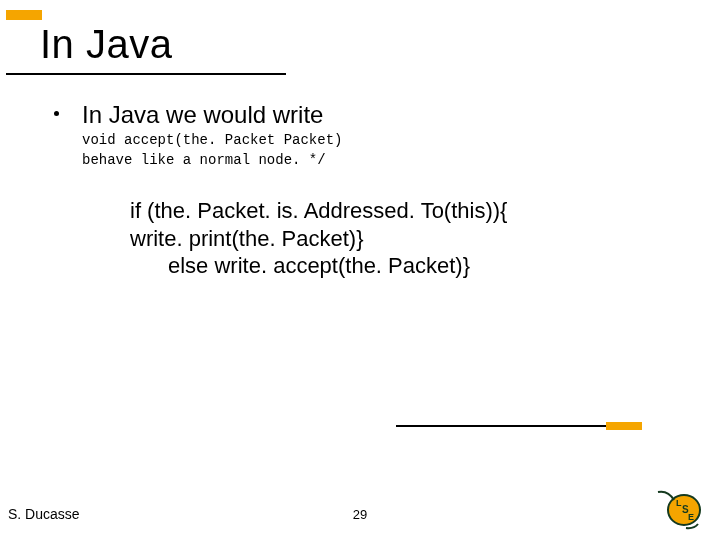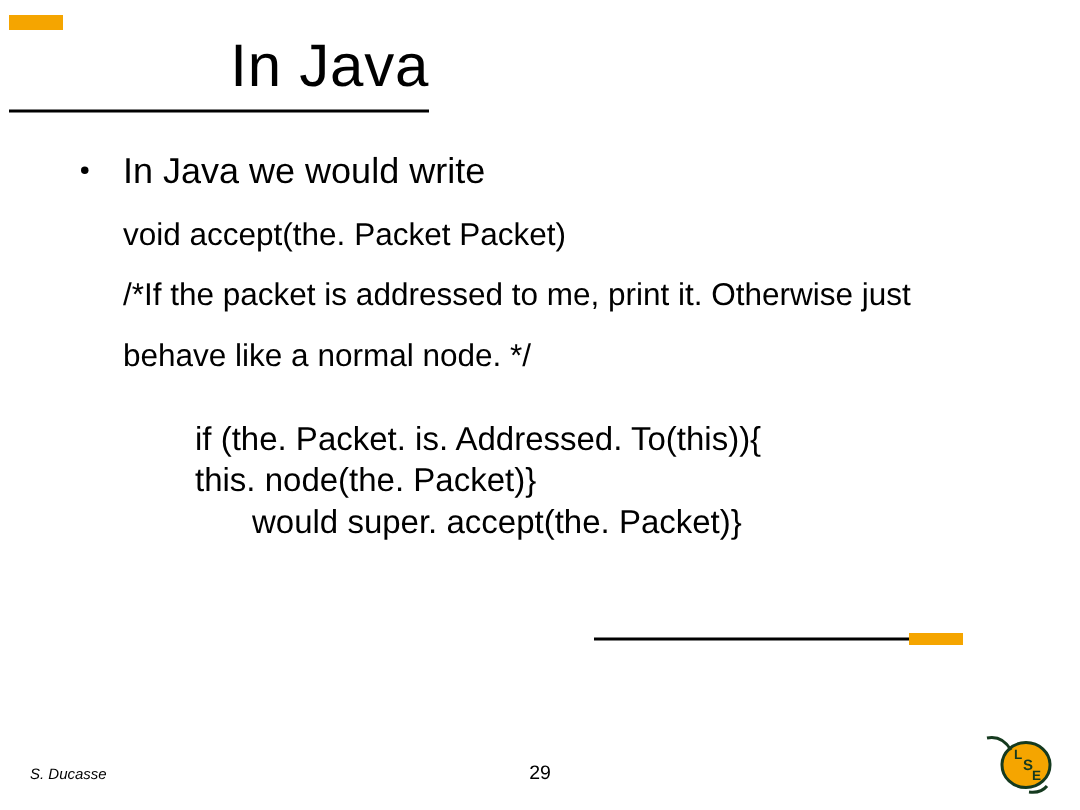--- a/index.html
+++ b/index.html
@@ -1,33 +1,33 @@
 <!DOCTYPE html>
 <html><head>
 <meta charset="utf-8">
 <style>
   * { margin: 0; padding: 0; box-sizing: border-box; }
   html, body { width: 720px; height: 540px; font-family: Arial, Helvetica, sans-serif; background: #fff; color: #000; }
   .slide { position: relative; width: 720px; height: 540px; }
-  .title-wrap { position: absolute; top: 10px; left: 0; text-align: right; }
+  .title-wrap { position: absolute; top: 10px; left: 0; }
   .accent-bar-top { width: 36px; height: 10px; background: #f5a500; margin-bottom: 2px; margin-left: 6px; }
   .title { font-size: 40px; font-weight: 400; padding: 0 0 6px 40px; letter-spacing: 0.5px; }
   .title-under-wrap { display: flex; align-items: center; }
   .title-underline-dark { height: 2px; background: #000; width: 280px; margin-left: 6px; }
   .body { position: absolute; top: 100px; left: 48px; right: 28px; font-size: 20.5px; line-height: 1.25; }
   .bullet-row { position: relative; padding-left: 34px; }
   .bullet-dot { position: absolute; left: 6px; top: 11px; width: 5px; height: 5px; background: #000; border-radius: 50%; }
   .bullet-text { font-size: 24px; }
-  .sub { padding-left: 34px; margin-top: 14px; font-size: 21px; }
+  .sub { padding-left: 34px; margin-top: 2px; font-size: 14px; font-family: Liberation Mono, monospace; }
   .code-block { margin-top: 28px; padding-left: 82px; font-size: 22px; line-height: 1.25; }
   .code-indent { padding-left: 38px; }
   .bottom-rule { position: absolute; right: 78px; bottom: 110px; display: flex; align-items: center; }
   .bottom-rule .bar { width: 36px; height: 8px; background: #f5a500; }
   .bottom-rule .line { width: 210px; height: 2px; background: #000; }
-  .footer-author { position: absolute; left: 20px; bottom: 18px; font-size: 10px; font-style: italic; }
+  .footer-author { position: absolute; left: 8px; bottom: 18px; font-size: 14px; }
   .footer-page { position: absolute; left: 50%; transform: translateX(-50%); bottom: 18px; font-size: 13px; }
   .logo { position: absolute; right: 14px; bottom: 10px; width: 52px; height: 42px; }
 </style>
 </head>
 <body>
 
 <div class="slide">
 
   <div class="title-wrap">
     <div class="accent-bar-top"></div>
@@ -36,27 +36,26 @@
       <div class="title-underline-dark"></div>
     </div>
   </div>
 
   <div class="body">
     <div class="bullet-row">
       <div class="bullet-dot"></div>
       <div class="bullet-text">In Java we would write</div>
     </div>
     <div class="sub">void accept(the. Packet Packet)</div>
-    <div class="sub">/*If the packet is addressed to me, print it. Otherwise just</div>
     <div class="sub">behave like a normal node. */</div>
 
     <div class="code-block">
       <div>if (the. Packet. is. Addressed. To(this)){</div>
-      <div>this. node(the. Packet)}</div>
-      <div class="code-indent">would super. accept(the. Packet)}</div>
+      <div>write. print(the. Packet)}</div>
+      <div class="code-indent">else write. accept(the. Packet)}</div>
     </div>
   </div>
 
   <div class="bottom-rule">
     <div class="line"></div>
     <div class="bar"></div>
   </div>
 
   <div class="footer-author">S. Ducasse</div>
   <div class="footer-page">29</div>

